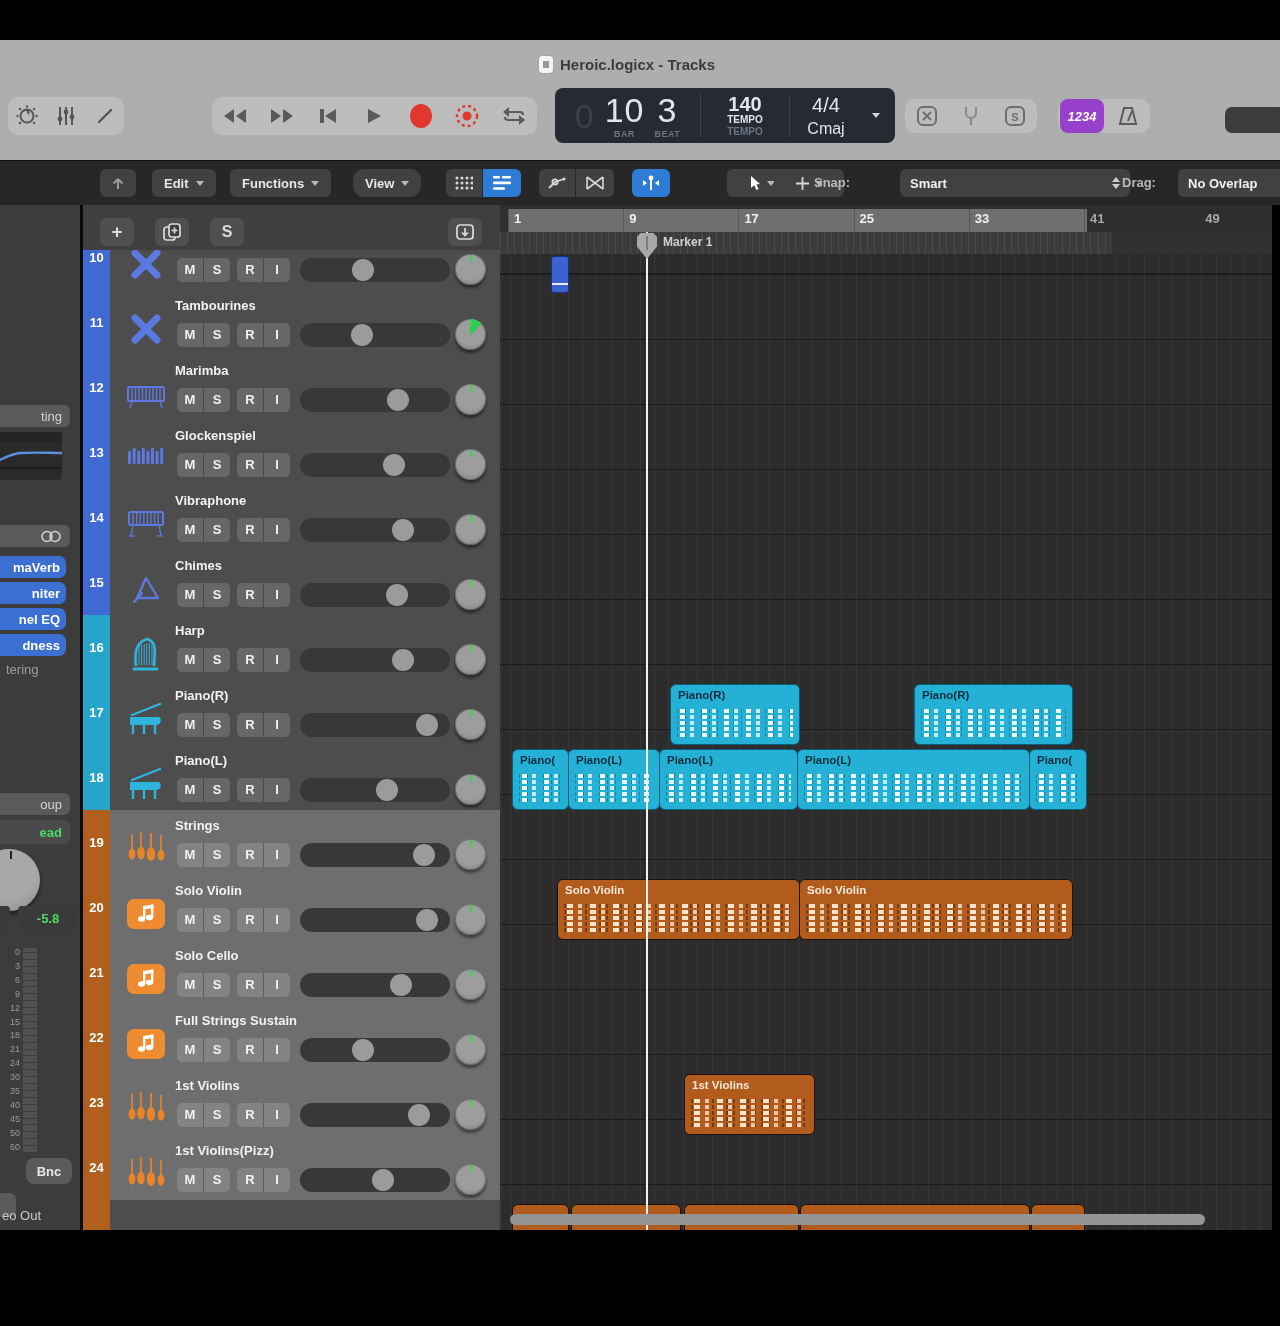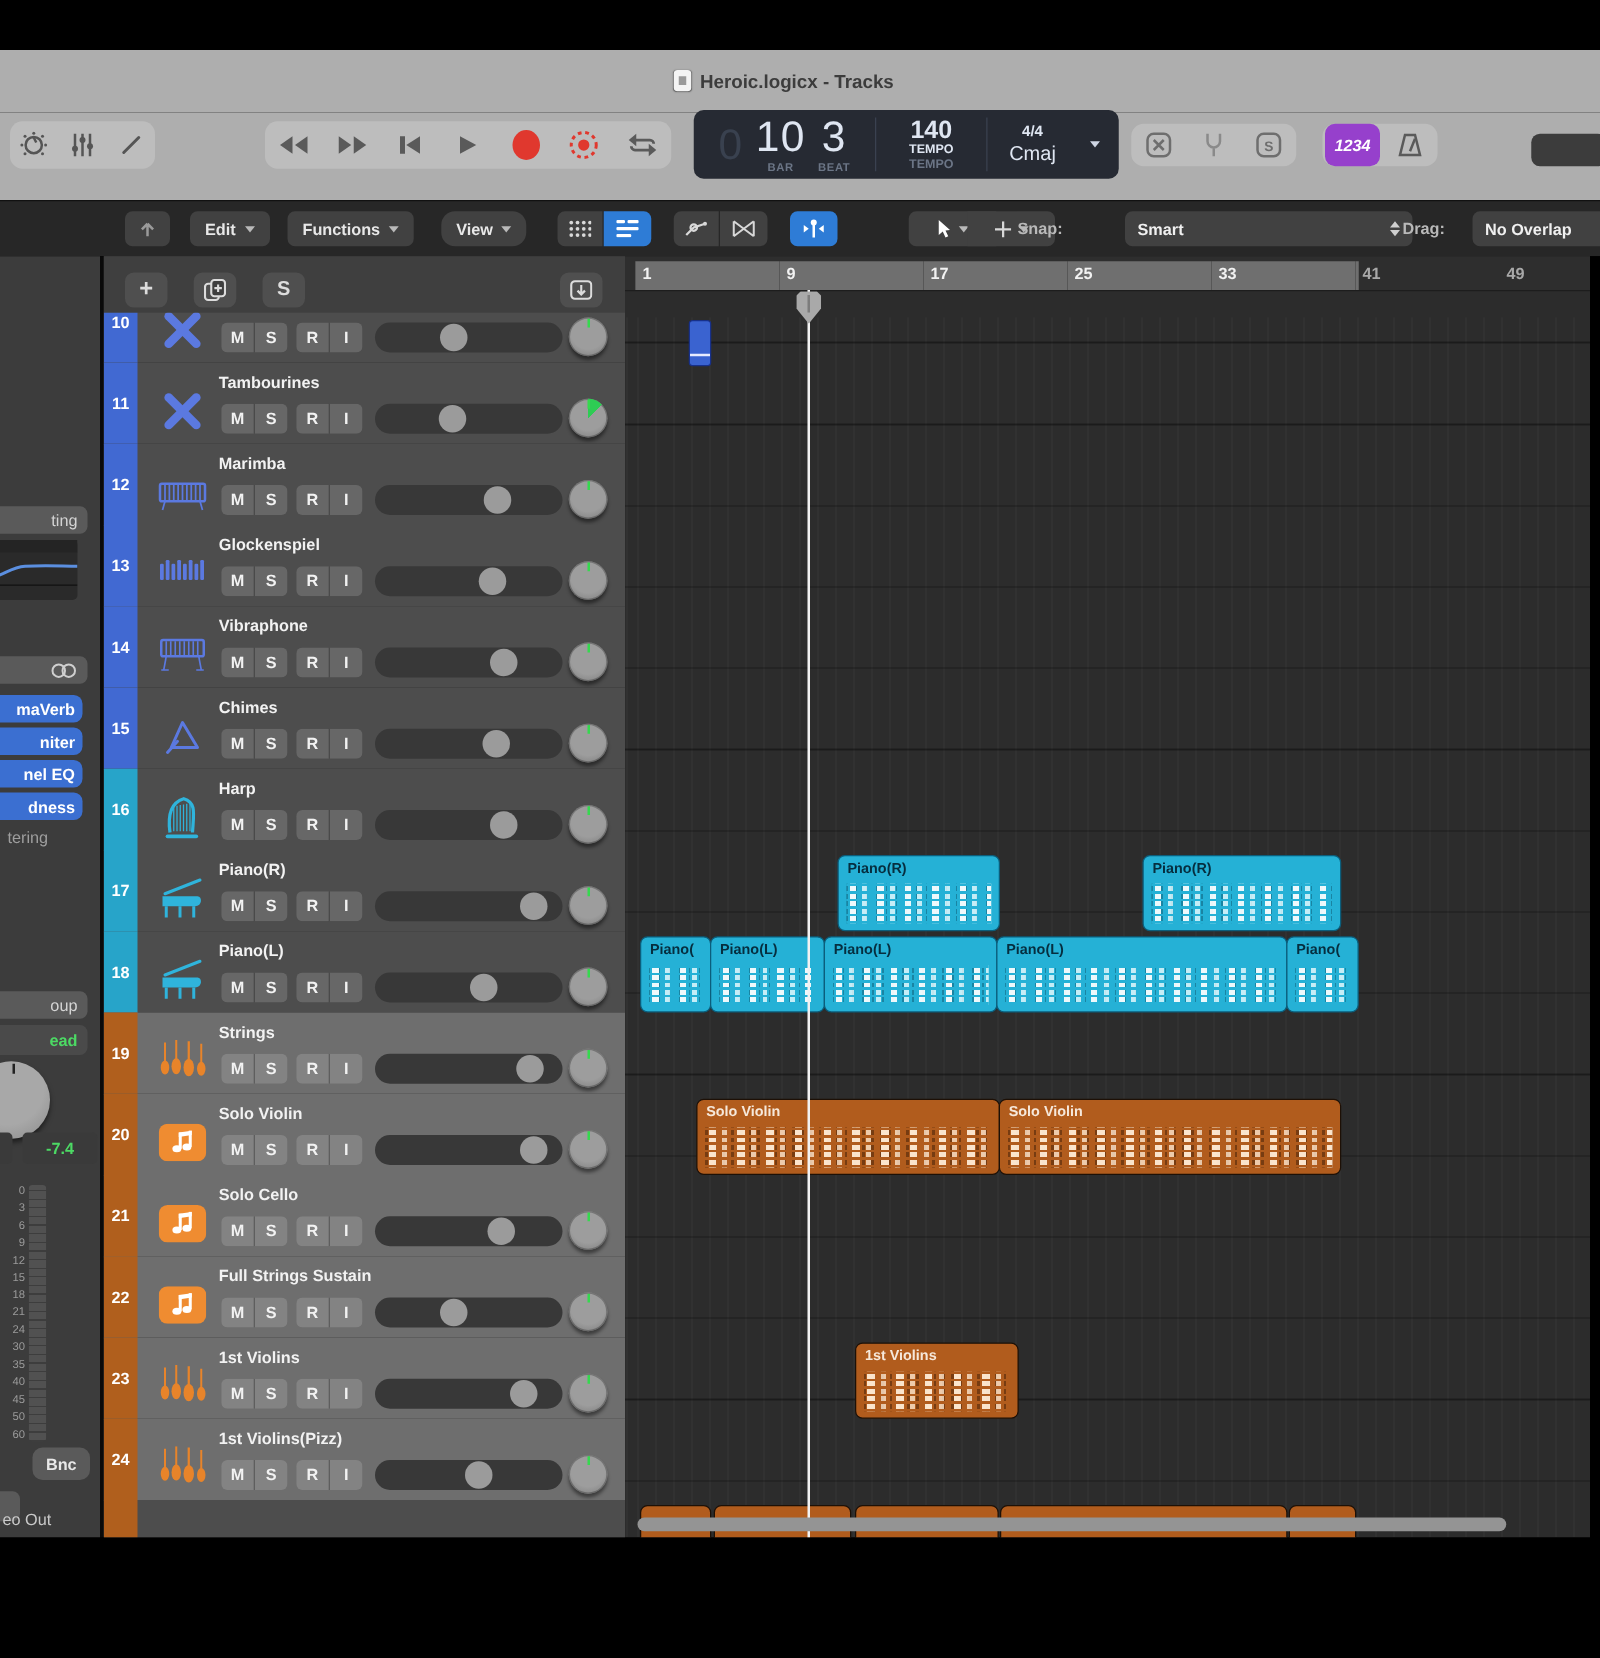--- a/index.html
+++ b/index.html
@@ -216,21 +216,21 @@
       </span>
   </div>
   <div class="lcd-div"></div>
   <div class="lcd-sec" style="width:88px;">
     <span class="lcd-mid" style="font-weight:bold;">140</span>
     <span class="lcd-s10">TEMPO</span>
     <span class="lcd-s10 lcd-dim">TEMPO</span>
   </div>
   <div class="lcd-div"></div>
   <div class="lcd-sec" style="width:72px;gap:3px;">
-    <span style="font-size:12px;font-weight:bold;">4/4</span>
+    <span style="font-size:20px;font-weight:normal;">4/4</span>
     <span style="font-size:16px;">Cmaj</span>
   </div>
   <div class="lcd-sec" style="width:28px;">
       <span class="chev" style="border-top-color:#cfd6e4;"></span>
     </div>
 </div>
 
 <div class="abs cgroup" style="left:905px;top:99px;width:132px;height:34px;">
   <span class="tbtn">
       <svg width="22" height="22" viewBox="0 0 22 22">
@@ -370,21 +370,21 @@
     </span>
   <span class="insp-blue" style="top:351px;">maVerb</span>
   <span class="insp-blue" style="top:377px;">niter</span>
   <span class="insp-blue" style="top:403px;">nel EQ</span>
   <span class="insp-blue" style="top:429px;">dness</span>
   <span class="insp-text" style="left:6px;top:457px;">tering</span>
   <span class="insp-pill" style="left:-22px;top:588px;width:84px;height:22px;">oup</span>
   <span class="insp-pill" style="left:-22px;top:615px;width:84px;height:24px;background:#4a4a4a;color:#4cd964;font-weight:bold;">ead</span>
   <div id="bigknob"></div>
   <div id="volsliver"></div>
-  <div id="volbox">-7.4</div>
+  <div id="volbox">-5.8</div>
   <div id="meterscale">
       <div>0</div>
       <div>3</div>
       <div>6</div>
       <div>9</div>
       <div>12</div>
       <div>15</div>
       <div>18</div>
       <div>21</div>
       <div>24</div>
@@ -884,20 +884,24 @@
   <div id="ruler">
       <div id="rulerlight"></div>
       <span class="rnum" style="left: 14px;">1</span>
       <span class="rnum" style="left: 129.2px;">9</span>
       <span class="rnum" style="left: 244.4px;">17</span>
       <span class="rnum" style="left: 359.6px;">25</span>
       <span class="rnum" style="left: 474.8px;">33</span>
       <span class="rnum dark" style="left: 590px;">41</span>
       <span class="rnum dark" style="left: 705.2px;">49</span>
     </div>
+  <div id="markerlane">
+    <div id="markerlight"></div>
+    <span id="markertext">Marker 1</span>
+  </div>
   <div id="grid">
       <div class="region reg-mini" style="left: 51px; width: 16px; top: 2px; height: 35px;"></div>
       <div class="region reg-cyan" style="left: 170px; width: 128px; top: 430px; height: 59px;">
         <div class="rlabel">Piano(R)</div>
         <div class="notes"></div>
       </div>
       <div class="region reg-cyan" style="left: 414px; width: 157px; top: 430px; height: 59px;">
         <div class="rlabel">Piano(R)</div>
         <div class="notes"></div>
       </div>

